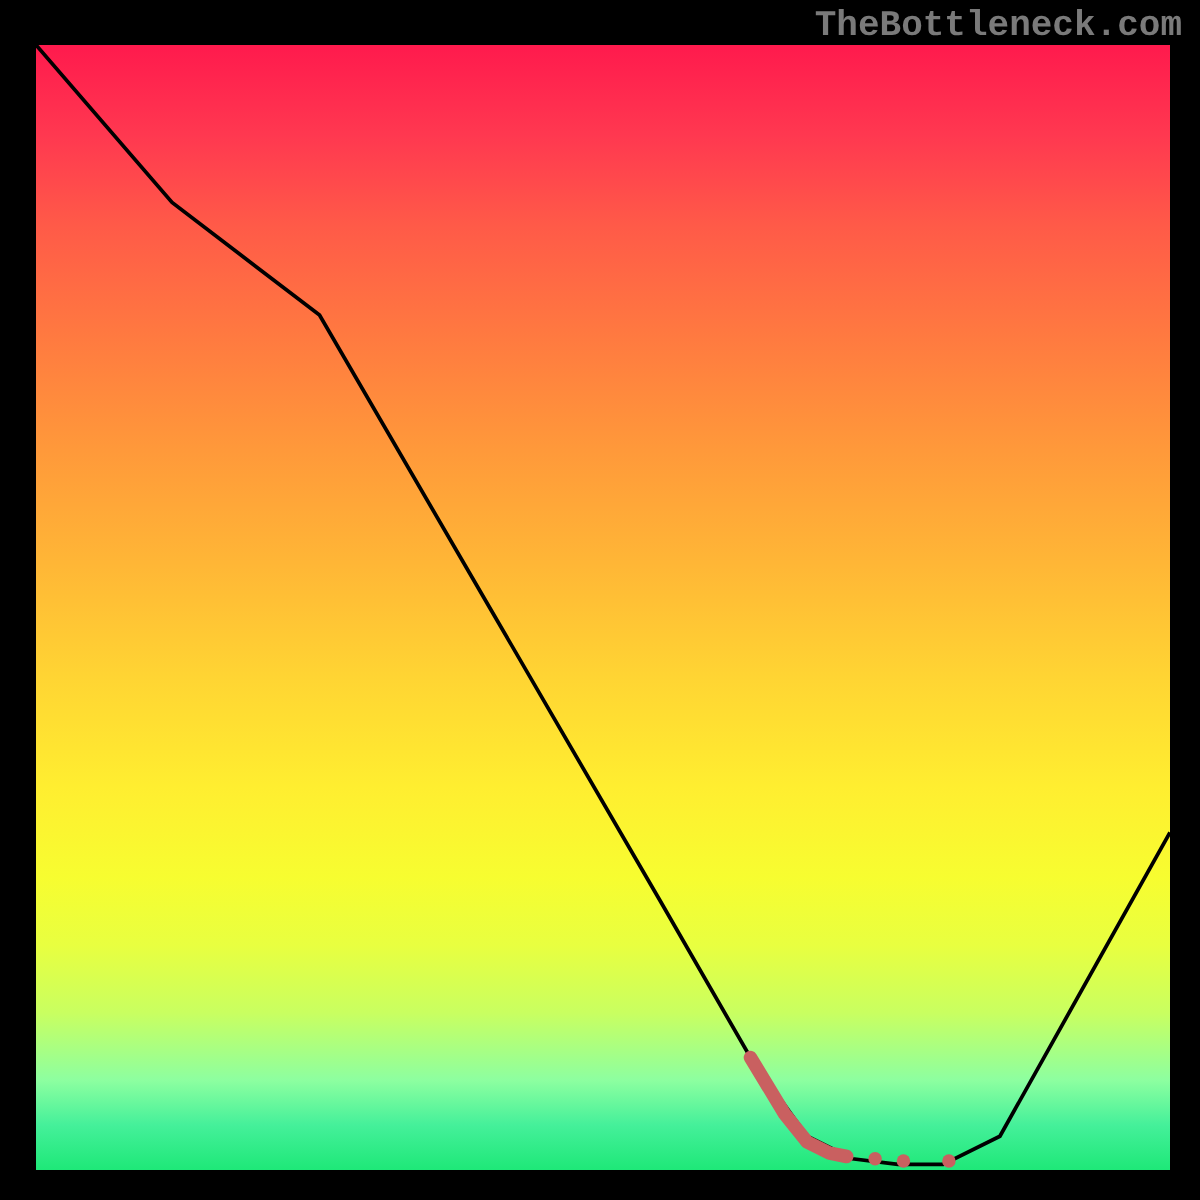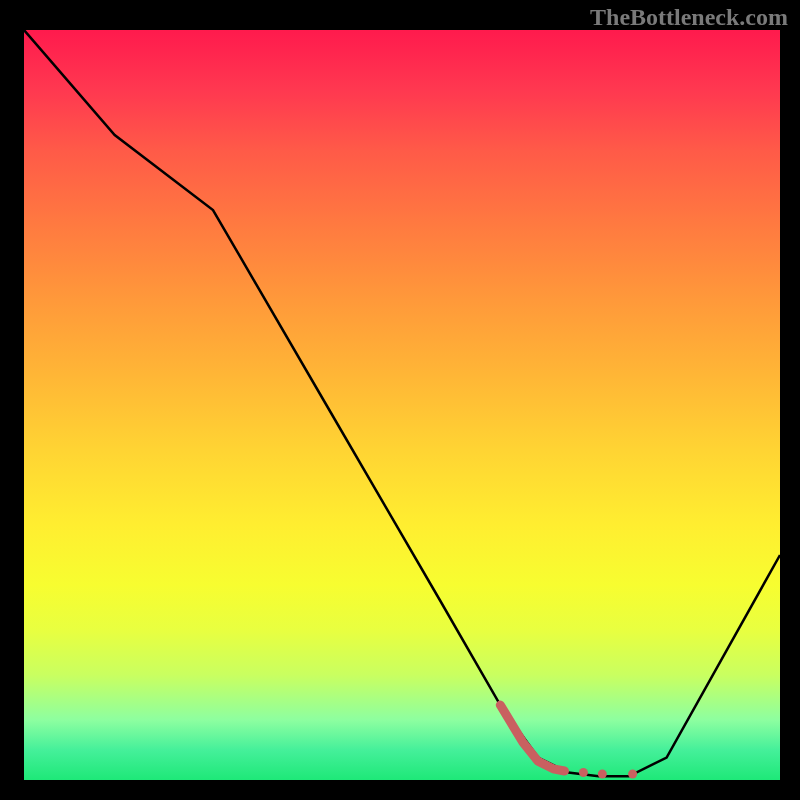--- a/index.html
+++ b/index.html
@@ -7,21 +7,21 @@
     width: 800px;
     height: 800px;
     background: #000;
     position: relative;
     overflow: hidden;
   }
   .watermark {
     position: absolute;
     top: 4px;
     right: 12px;
-    font-family: Liberation Serif, serif;
+    font-family: Liberation Mono, monospace;
     font-size: 24px;
     font-weight: bold;
     color: #7a7a7a;
     z-index: 10;
   }
   .plot-area {
     position: absolute;
     left: 24px;
     top: 30px;
     width: 756px;

